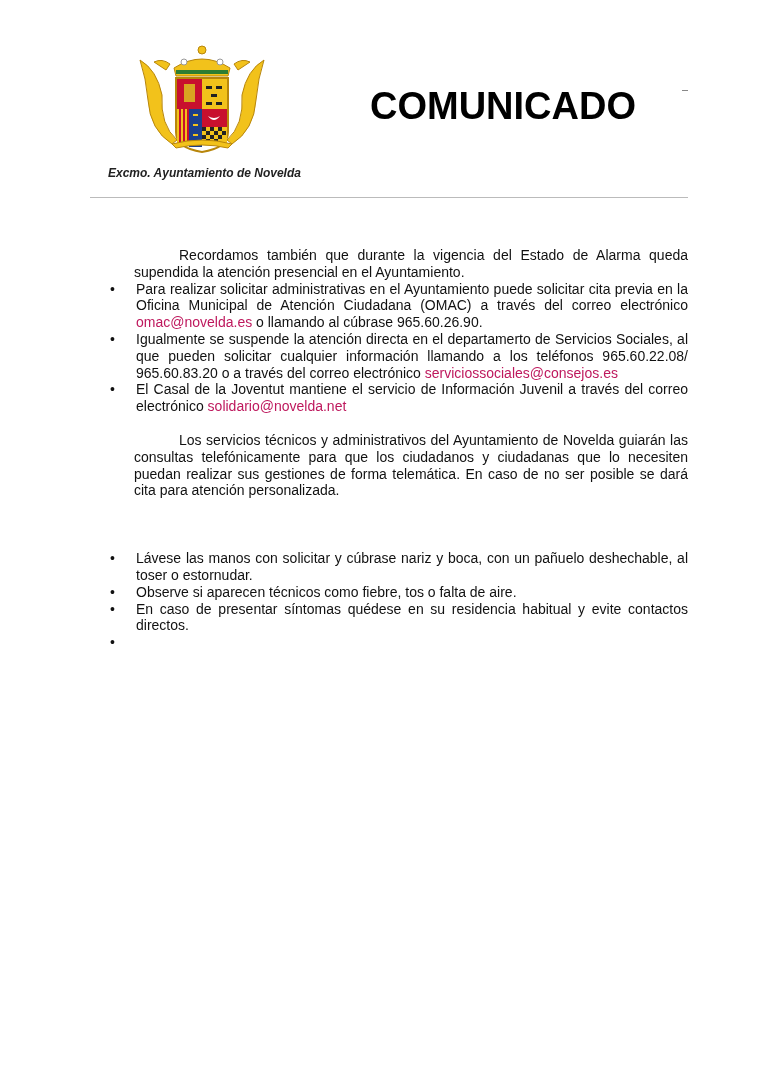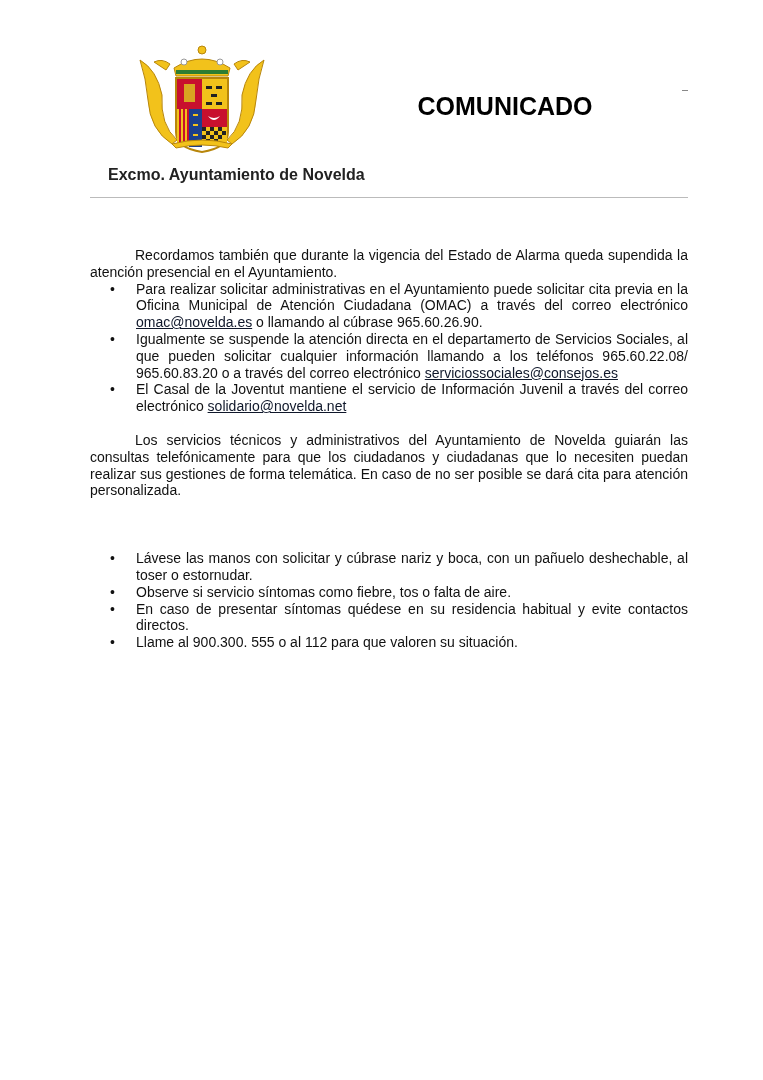--- a/index.html
+++ b/index.html
@@ -1,33 +1,33 @@
 <!DOCTYPE html>
 <html><head>
 <meta charset="utf-8">
 <style>
   html, body { margin: 0; padding: 0; background: #ffffff; }
   body { width: 763px; height: 1080px; position: relative; overflow: hidden;
          font-family: "Liberation Sans", sans-serif; color: #111; }
   .header { position: absolute; left: 90px; top: 30px; width: 598px; height: 168px; }
   .crest { position: absolute; left: 42px; top: 10px; width: 140px; height: 120px; }
-  .org-name { position: absolute; left: 18px; top: 136px; font-size: 16px; font-weight: bold; color: #222; white-space: nowrap; }
-  .title { position: absolute; left: 280px; top: 54px; width: 270px; text-align: center;
-           font-size: 25px; font-weight: bold; line-height: 44px; color: #000; }
+  .org-name { position: absolute; left: 18px; top: 136px; font-size: 12px; font-weight: bold; color: #222; white-space: nowrap; font-style: italic; }
+  .title { position: absolute; left: 280px; top: 54px; width: 270px; 
+           font-size: 38px; font-weight: bold; line-height: 44px; color: #000; }
   .title span { display: block; }
   .dash-mark { position: absolute; left: 592px; top: 60px; width: 6px; height: 1px; background: #888; }
   .rule { position: absolute; left: 90px; top: 197px; width: 598px; height: 1px; background: #bbb; }
 
   .body { position: absolute; left: 90px; top: 247px; width: 598px; font-size: 14px; line-height: 16.8px; text-align: justify; }
   p { margin: 0; }
-  .indent { text-indent: 45px; }
+  .indent { text-indent: 45px; margin-left: 44px; }
   ul { list-style: none; margin: 0; padding: 0; }
   li { position: relative; padding-left: 46px; }
   li .bullet { position: absolute; left: 20px; top: 0; }
-  a { color: #0f172a; text-decoration: underline; }
+  a { color: #be185d; }
   .gap-sm { height: 17px; }
   .gap-lg { height: 34px; }
   .gap-xl { height: 50px; }
 </style>
 </head>
 <body>
 
 <div class="header">
   <svg class="crest" viewBox="0 0 140 120">
 
@@ -100,18 +100,18 @@
       <span class="bullet">•</span>
       <span>El Casal de la Joventut mantiene el servicio de Información Juvenil a través del correo electrónico </span><a>solidario@novelda.net</a>
     </li>
   </ul>
   <div class="gap-sm"></div>
   <p class="indent">Los servicios técnicos y administrativos del Ayuntamiento de Novelda  guiarán las consultas telefónicamente para que los ciudadanos y ciudadanas que lo necesiten puedan realizar sus gestiones de forma telemática. En caso de no ser posible se dará cita para atención personalizada.</p>
   <div class="gap-lg"></div>
   <div class="gap-sm"></div>
   <ul>
     <li><span class="bullet">•</span><span>Lávese las manos con solicitar y cúbrase nariz y boca, con un pañuelo deshechable, al toser o estornudar.</span></li>
-    <li><span class="bullet">•</span><span>Observe si servicio síntomas como fiebre, tos o falta de aire.</span></li>
+    <li><span class="bullet">•</span><span>Observe si aparecen técnicos como fiebre, tos o falta de aire.</span></li>
     <li><span class="bullet">•</span><span>En caso de presentar síntomas quédese en su residencia habitual y evite contactos directos.</span></li>
-    <li><span class="bullet">•</span><span>Llame al 900.300. 555 o al 112 para que valoren su situación.</span></li>
+    <li><span class="bullet">•</span></li>
   </ul>
   <div class="gap-xl"></div>
 </div>
 
 </body></html>

